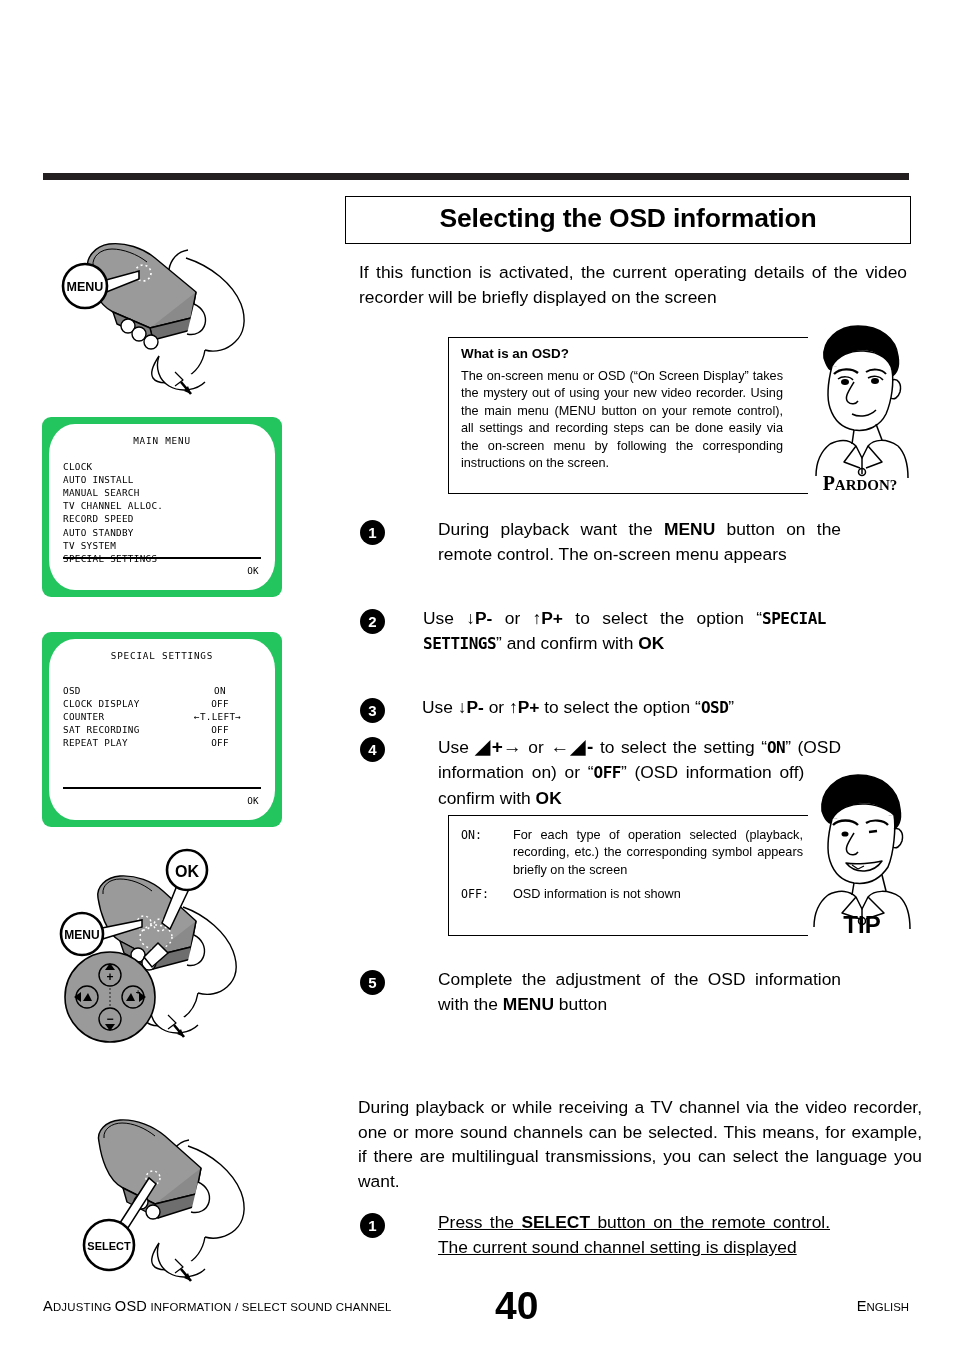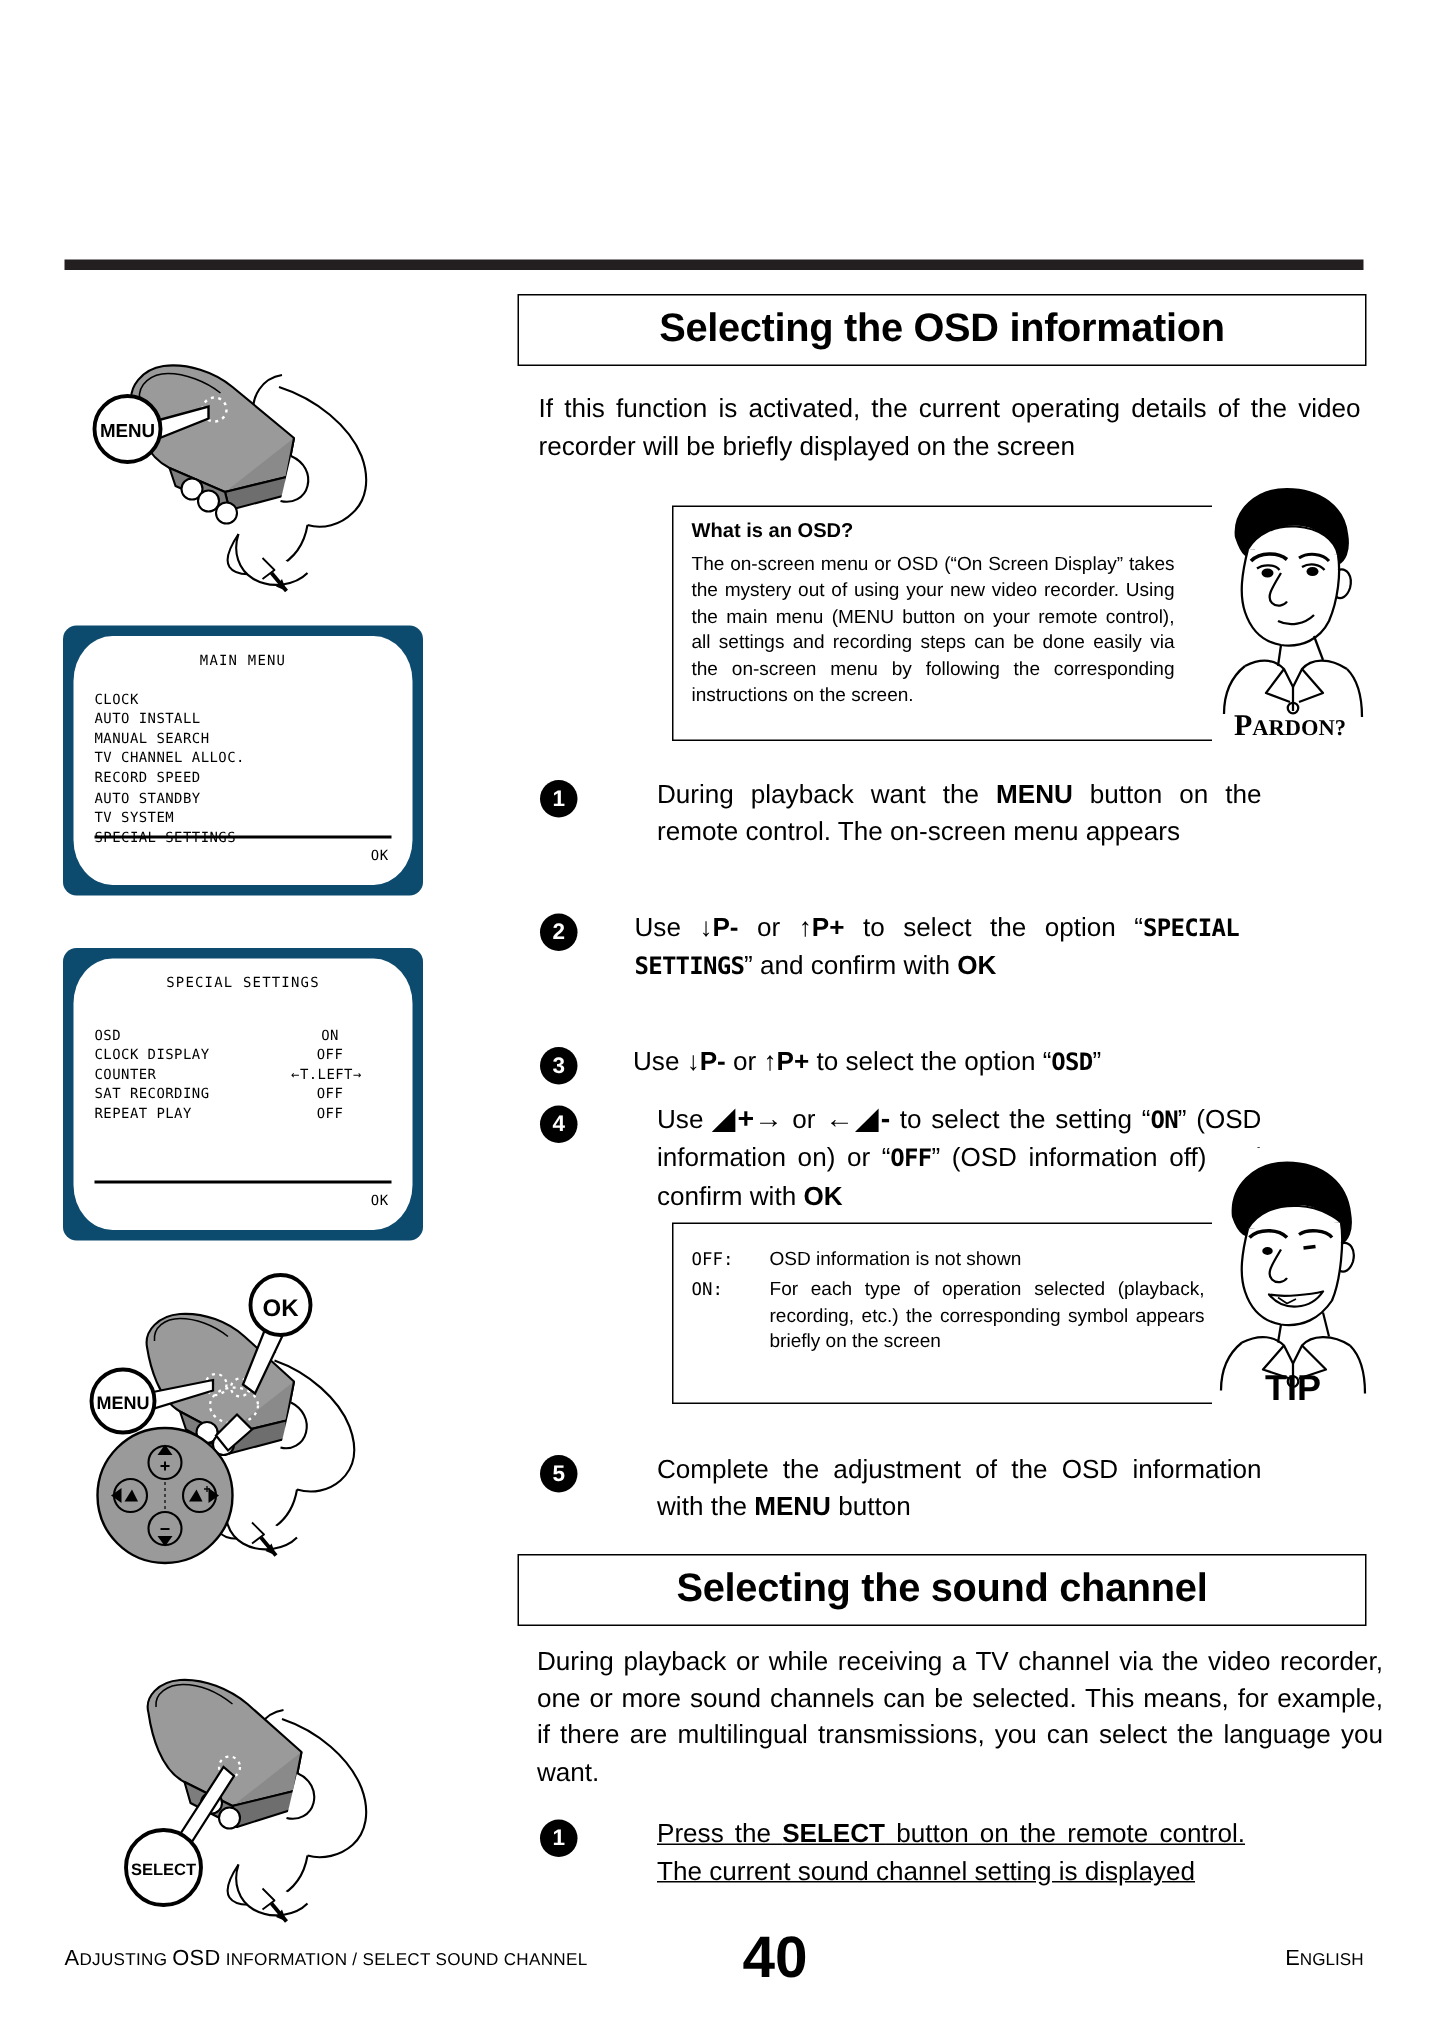--- a/index.html
+++ b/index.html
@@ -7,21 +7,21 @@
     width:954px;height:1351px;position:relative;overflow:hidden;
     font-family:"Liberation Sans", sans-serif;color:#000;
   }
   .page{position:absolute;inset:0;}
 
   
   .top-rule{position:absolute;left:43px;top:173px;width:866px;height:7px;background:#231f20;}
 
   
   .tv{
-    position:absolute;left:42px;width:240px;background:#0c4a6e;
+    position:absolute;left:42px;width:240px;background:#22c55e;
     border-radius:9px;padding:7px;box-sizing:border-box;
   }
   .tv-inner{
     background:#fff;border-radius:26px/30px;width:100%;height:100%;
     box-sizing:border-box;padding:10px 14px 6px 14px;
     font-family:"DejaVu Sans Mono", monospace;
     font-size:9.3px;line-height:13.1px;letter-spacing:.3px;
     position:relative;
   }
   .tv-title{text-align:center;margin:0 0 13px 0;letter-spacing:.8px;}
@@ -336,27 +336,27 @@
   </div>
 
   <div style="position:absolute;left:360px;top:720px;width:550px;" class="step">
     <div class="bullet">4</div>
     <div class="step-txt" style="margin-left:53px;width:403px;">
       <span>Use </span><span class="b" style="font-size:19px;">◢+→</span><span> or </span><span class="b" style="font-size:19px;">←◢-</span><span> to select the setting “</span><span class="mono">ON</span><span>” (OSD information on) or “</span><span class="mono">OFF</span><span>” (OSD information off) and confirm with </span><span class="b">OK</span>
     </div>
   </div>
 
   <div class="infobox" style="position:absolute;left:448px;top:815px;width:460px;height:121px;">
+    <div style="display:flex;margin-top:3px;">
+      <div class="ib-body" style="width:52px;flex:0 0 52px;text-align:left;font-family:'DejaVu Sans Mono',monospace;font-size:11.6px;">ON:</div>
+      <div class="ib-body" style="width:290px;">For each type of operation selected (playback, recording, etc.) the corresponding symbol appears briefly on the screen</div>
+    </div>
     <div style="display:flex;margin-top:7px;">
       <div class="ib-body" style="width:52px;flex:0 0 52px;text-align:left;font-family:'DejaVu Sans Mono',monospace;font-size:11.6px;">OFF:</div>
       <div class="ib-body" style="width:290px;">OSD information is not shown</div>
-    </div>
-    <div style="display:flex;margin-top:3px;">
-      <div class="ib-body" style="width:52px;flex:0 0 52px;text-align:left;font-family:'DejaVu Sans Mono',monospace;font-size:11.6px;">ON:</div>
-      <div class="ib-body" style="width:290px;">For each type of operation selected (playback, recording, etc.) the corresponding symbol appears briefly on the screen</div>
     </div>
   </div>
 
   <div class="char" style="left:808px;top:765px;width:104px;height:172px;">
     <svg width="104" height="172" viewBox="0 0 104 172">
       <rect x="0" y="0" width="104" height="172" fill="#fff"></rect>
       <g stroke="#000" stroke-width="1.5" fill="none" stroke-linejoin="round">
         <path d="M14 46 C12 26 28 10 50 10 C74 10 90 24 92 44
                  C94 56 90 62 86 64 C84 50 76 40 62 38
                  C48 36 34 42 28 54 C24 62 18 58 14 46 Z" fill="#000"></path>
@@ -385,21 +385,20 @@
     </svg>
   </div>
 
   <div style="position:absolute;left:360px;top:953px;width:550px;" class="step">
     <div class="bullet">5</div>
     <div class="step-txt" style="margin-left:53px;width:403px;">
       <span>Complete the adjustment of the OSD information with the </span><span class="b">MENU</span><span> button</span>
     </div>
   </div>
 
-  <div class="sect-head" style="position:absolute;left:345px;top:1036px;">Selecting the sound channel</div>
 
   <div class="body-txt" style="position:absolute;left:345px;top:1084px;width:564px;margin-left:13px;">During playback or while receiving a TV channel via the video recorder, one or more sound channels can be selected. This means, for example, if there are multilingual transmissions, you can select the language you want.</div>
 
   <div style="position:absolute;left:360px;top:1196px;width:550px;" class="step">
     <div class="bullet">1</div>
     <div class="step-txt" style="margin-left:53px;width:392px;text-decoration:underline;">
       <span>Press the </span><span class="b">SELECT</span><span> button on the remote control. The current sound channel setting is displayed</span>
     </div>
   </div>
 

